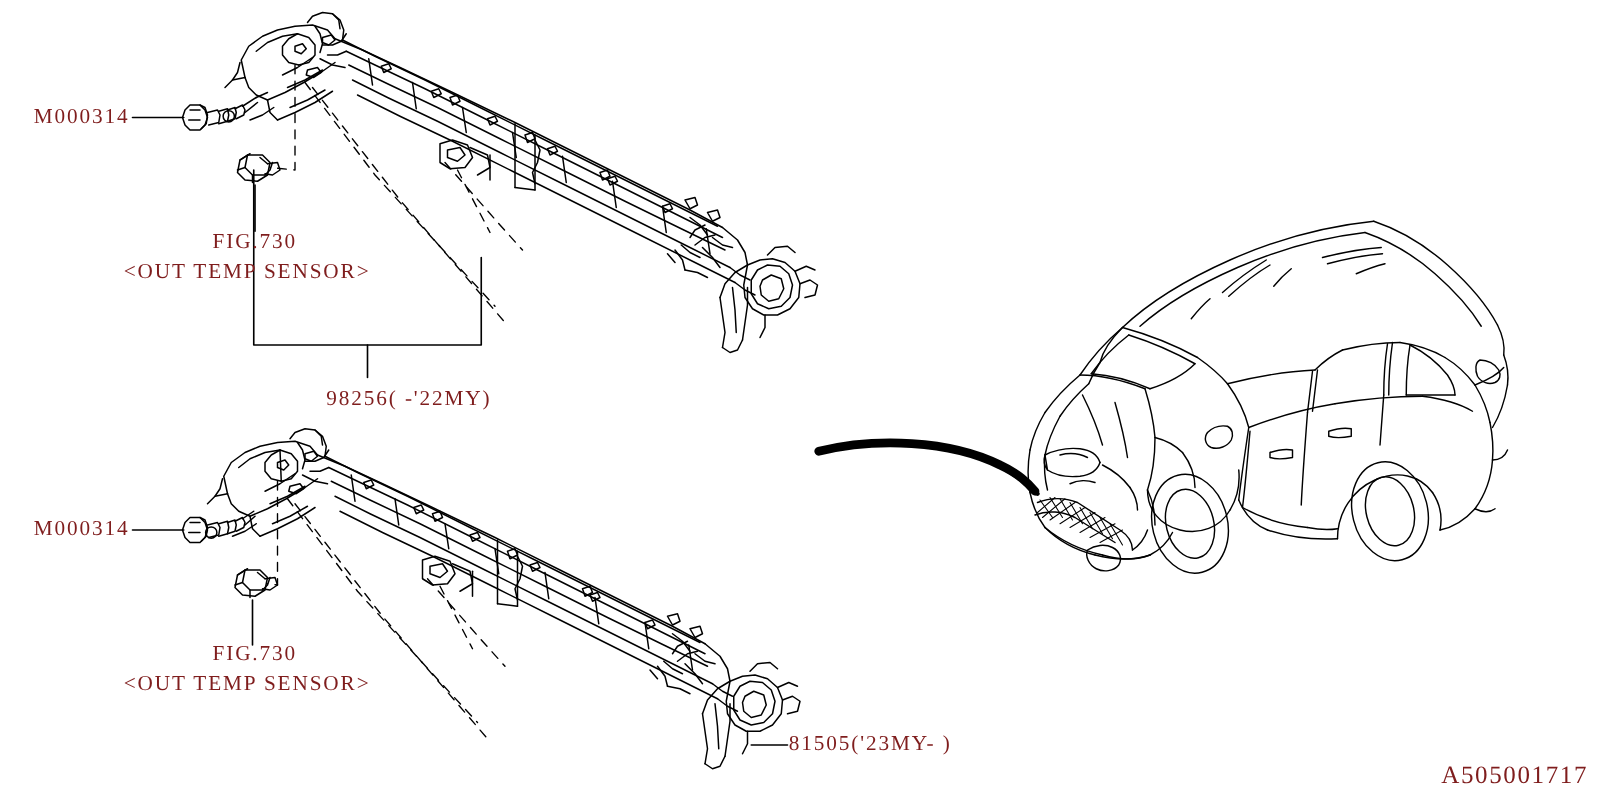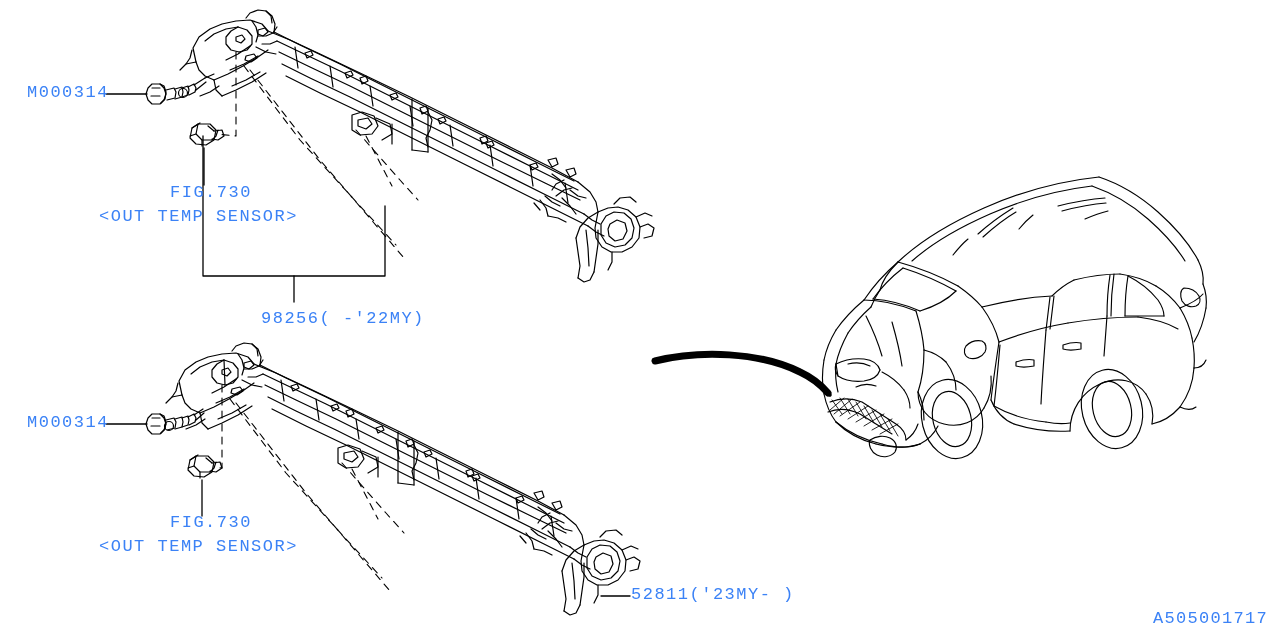--- a/index.html
+++ b/index.html
@@ -1,22 +1,22 @@
 <!DOCTYPE html>
 <html><head>
 <meta charset="utf-8">
 <style>
   html,body{margin:0;padding:0;background:#ffffff;}
   body{width:1280px;height:640px;position:relative;overflow:hidden;
        font-family:"DejaVu Sans Mono","Liberation Mono",monospace;color:#000;}
   #stage{position:absolute;left:0;top:0;width:1280px;height:640px;}
   svg{position:absolute;left:0;top:0;}
   .lbl{position:absolute;white-space:pre;font-size:17px;letter-spacing:1.5px;
-       font-family:Liberation Mono, monospace;color:#3b82f6;line-height:1.15;text-align:center;}
-  .diagid{position:absolute;font-size:17px;letter-spacing:1.3px;}
+       font-family:Liberation Serif, serif;color:#7f1d1d;line-height:1.15;text-align:center;}
+  .diagid{position:absolute;font-size:20px;letter-spacing:1.3px;}
 </style>
 </head>
 <body>
 
 <div id="stage">
 
 <svg width="1280" height="640" viewBox="0 0 1280 640">
   <g fill="none" stroke="#000" stroke-width="1.2" stroke-linejoin="round" stroke-linecap="round">
 
     <g>
@@ -448,17 +448,17 @@
 <div class="lbl" style="left:170px;top:183px;">FIG.730</div>
 <div class="lbl" style="left:99px;top:207px;">&lt;OUT TEMP SENSOR&gt;</div>
 
 <div class="lbl" style="left:261px;top:309px;">98256( -'22MY)</div>
 
 <div class="lbl" style="left:27px;top:413px;">M000314</div>
 
 <div class="lbl" style="left:170px;top:513px;">FIG.730</div>
 <div class="lbl" style="left:99px;top:537px;">&lt;OUT TEMP SENSOR&gt;</div>
 
-<div class="lbl" style="left:631px;top:585px;">52811('23MY- )</div>
+<div class="lbl" style="left:631px;top:585px;">81505('23MY- )</div>
 
 <div class="lbl diagid" style="left:1153px;top:609px;">A505001717</div>
 
 </div>
 
 </body></html>

